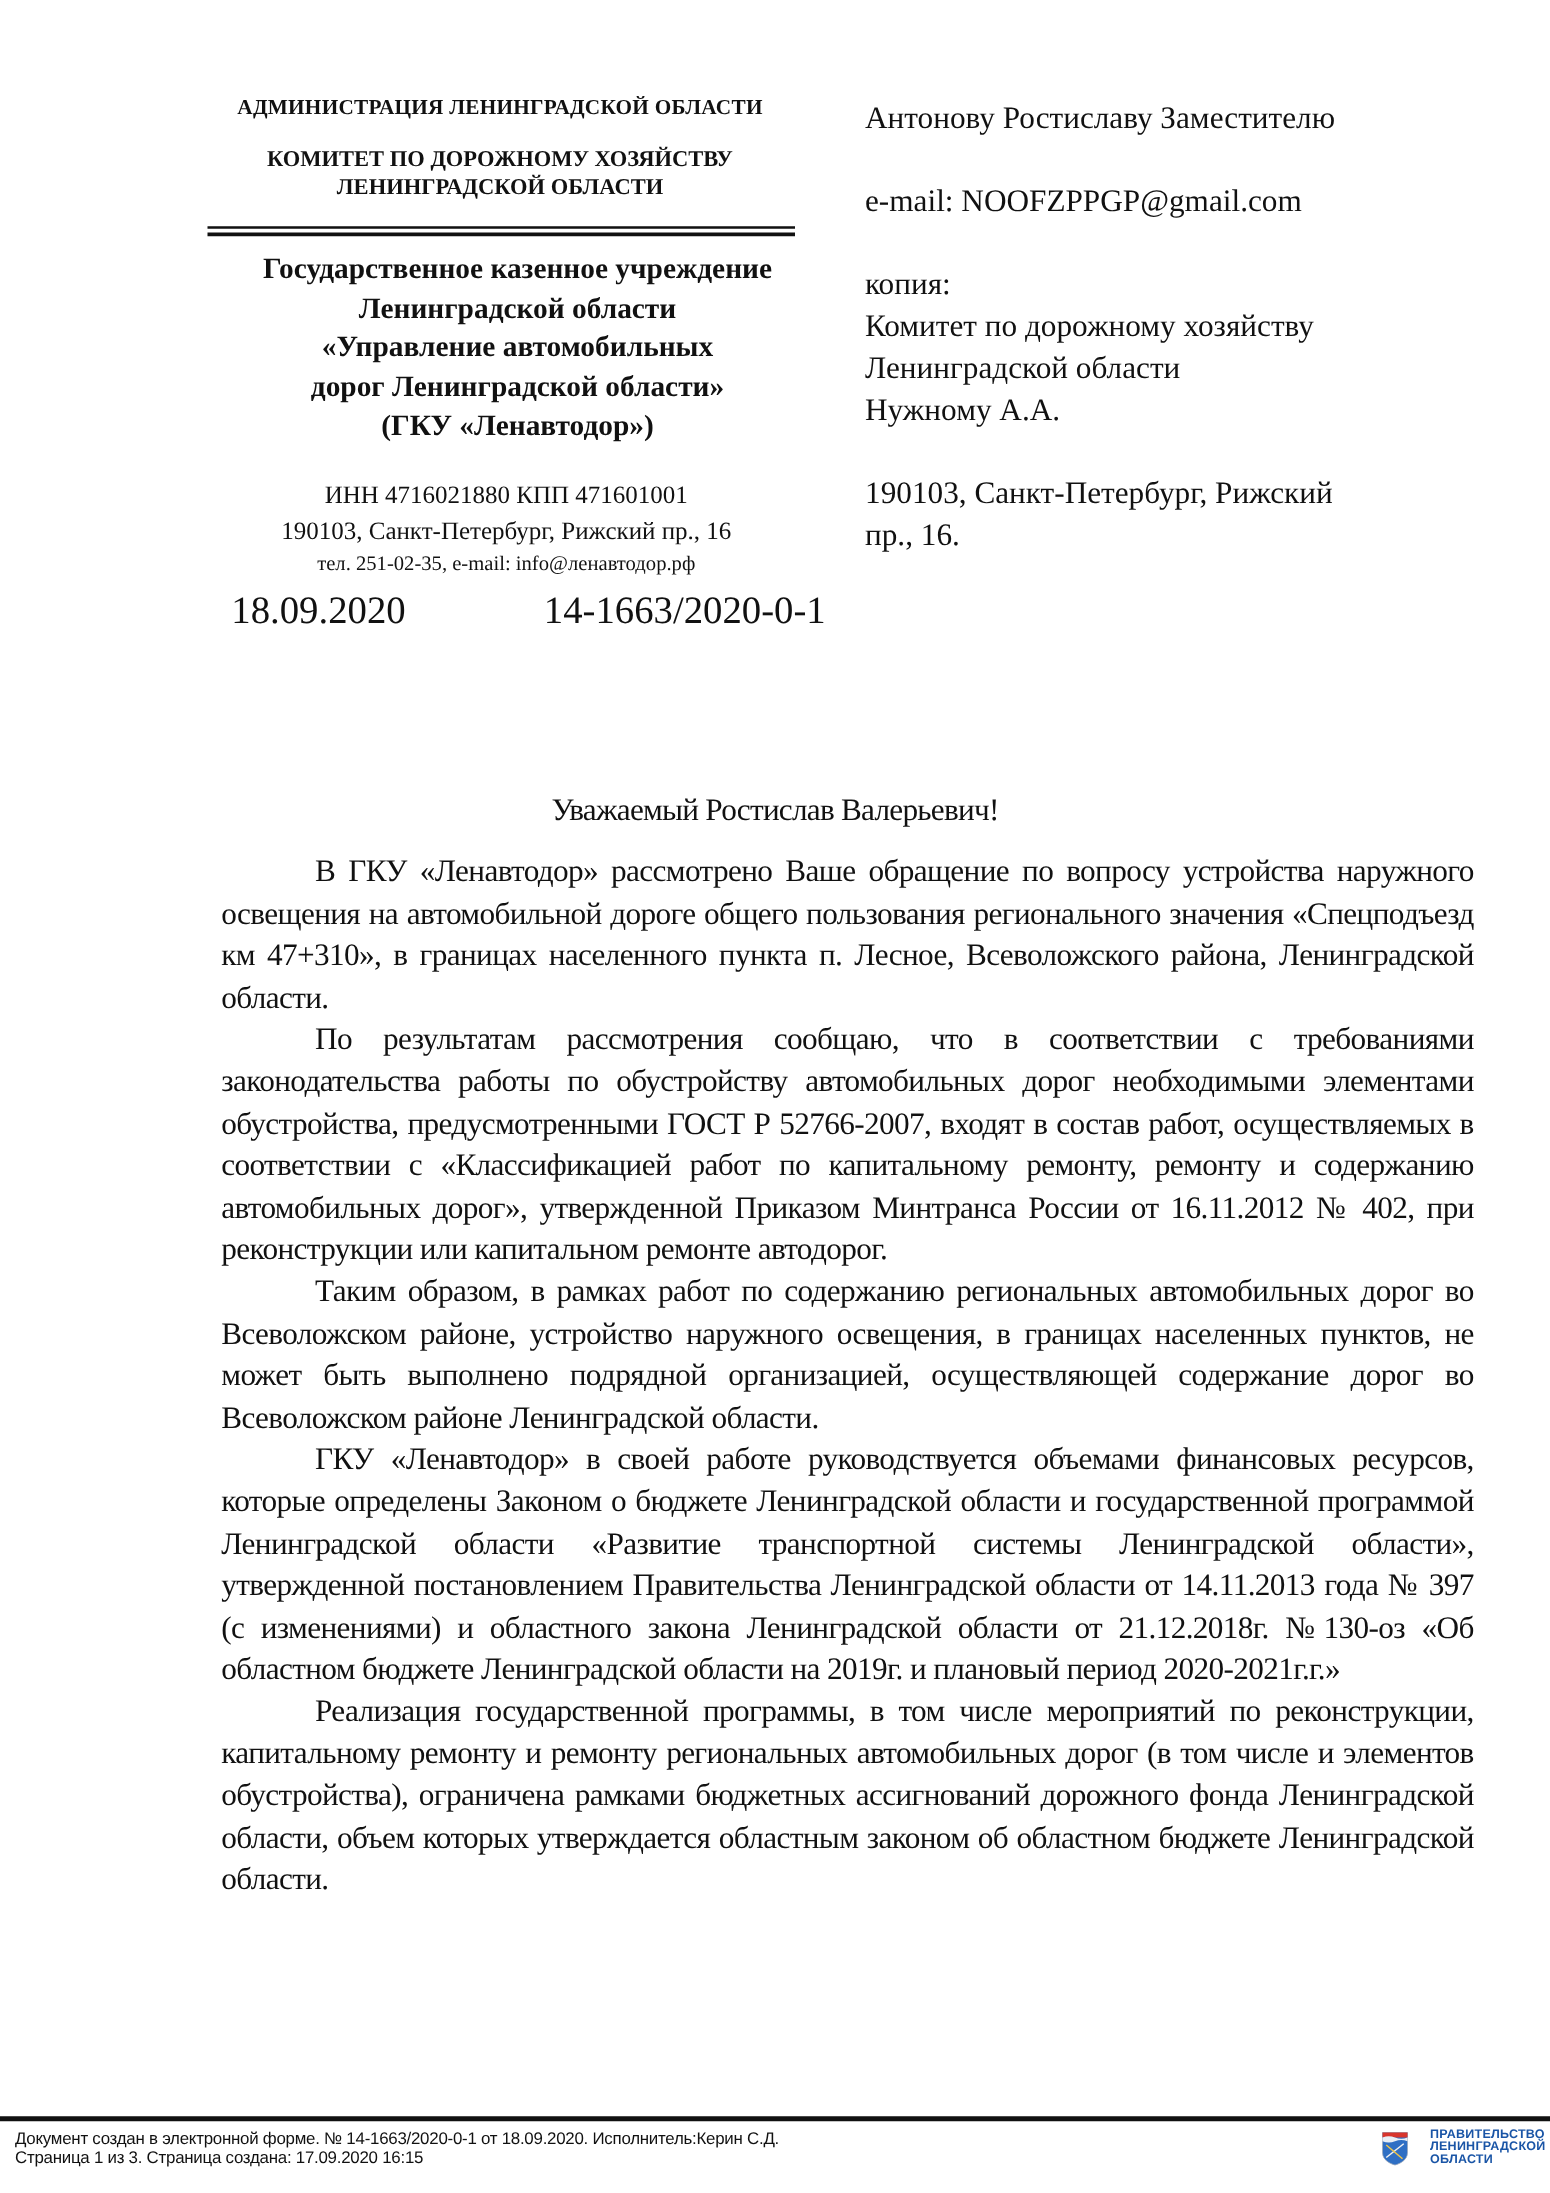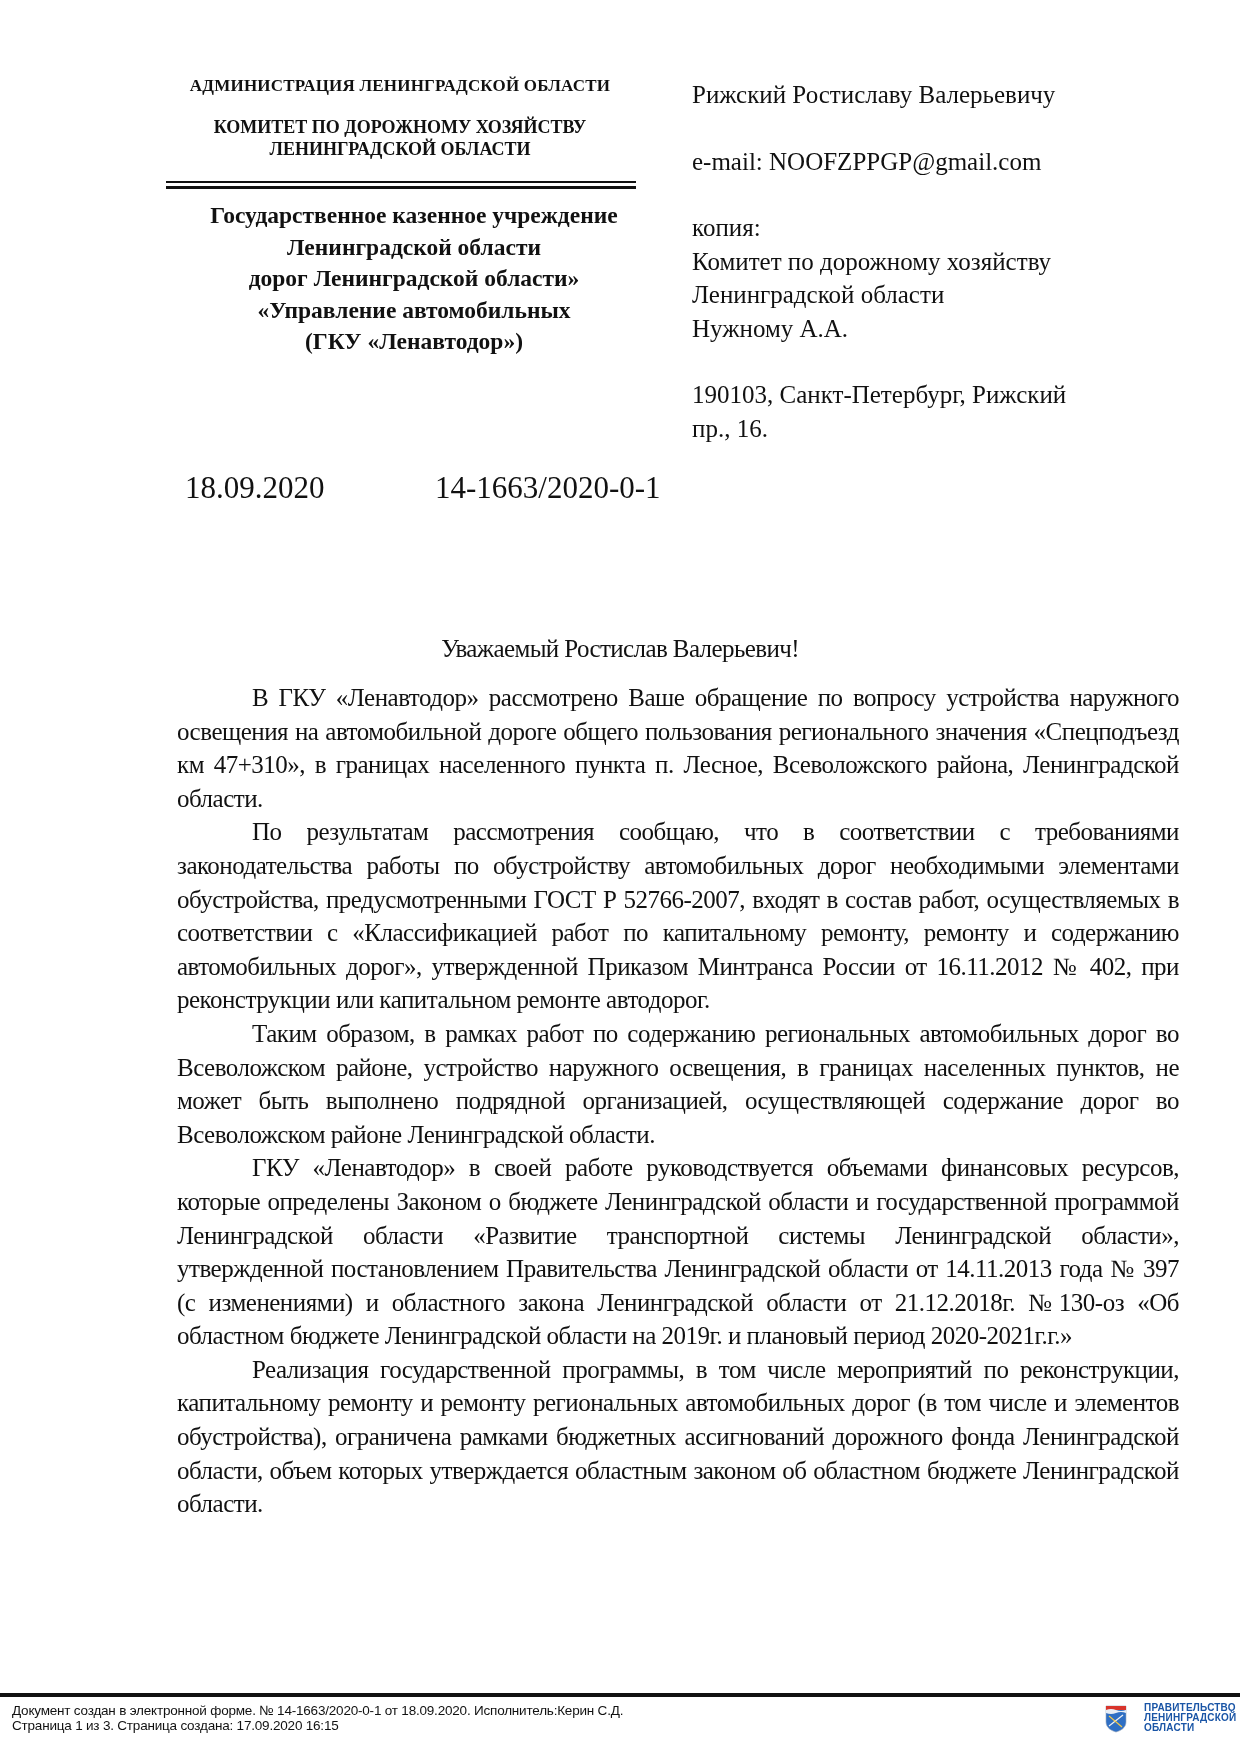--- a/index.html
+++ b/index.html
@@ -81,31 +81,36 @@
     <div class="committee">
       <div>КОМИТЕТ ПО ДОРОЖНОМУ ХОЗЯЙСТВУ</div>
       <div>ЛЕНИНГРАДСКОЙ ОБЛАСТИ</div>
     </div>
   </div>
   <div class="double-rule"></div>
 
   <div class="org">
     <div>Государственное казенное учреждение</div>
     <div>Ленинградской области</div>
+    <div>«Управление автомобильных</div>
     <div>дорог Ленинградской области»</div>
-    <div>«Управление автомобильных</div>
     <div>(ГКУ «Ленавтодор»)</div>
   </div>
 
+  <div class="reqs">
+    <div>ИНН 4716021880 КПП 471601001</div>
+    <div>190103, Санкт-Петербург, Рижский пр., 16</div>
+    <div class="small">тел. 251-02-35, e-mail: info@ленавтодор.рф</div>
+  </div>
 
   <div class="date-num date">18.09.2020</div>
   <div class="date-num num">14-1663/2020-0-1</div>
 
   <div class="hdr-right">
-    <div>Рижский Ростиславу Валерьевичу</div>
+    <div>Антонову Ростиславу Заместителю</div>
     <div class="gap"></div>
     <div>e-mail: NOOFZPPGP@gmail.com</div>
     <div class="gap"></div>
     <div>копия:</div>
     <div>Комитет по дорожному хозяйству</div>
     <div>Ленинградской области</div>
     <div>Нужному А.А.</div>
     <div class="gap"></div>
     <div>190103, Санкт-Петербург, Рижский</div>
     <div>пр., 16.</div>

